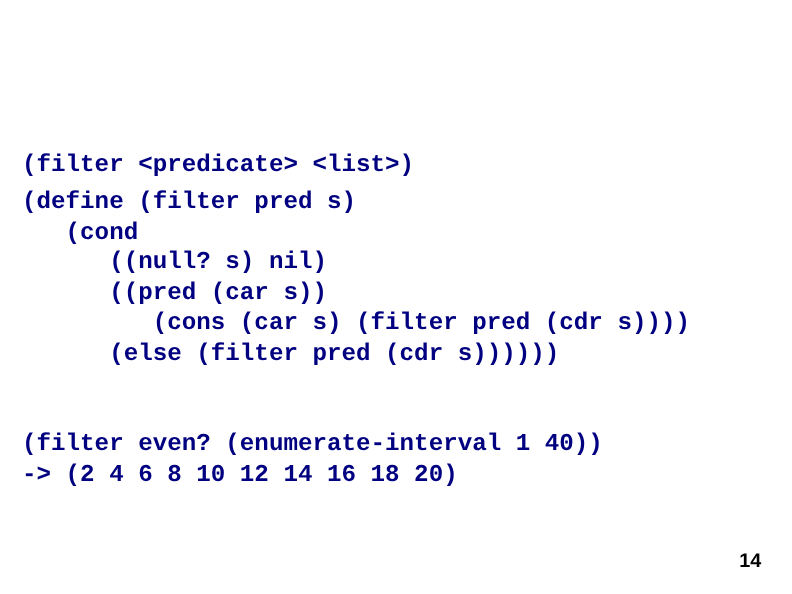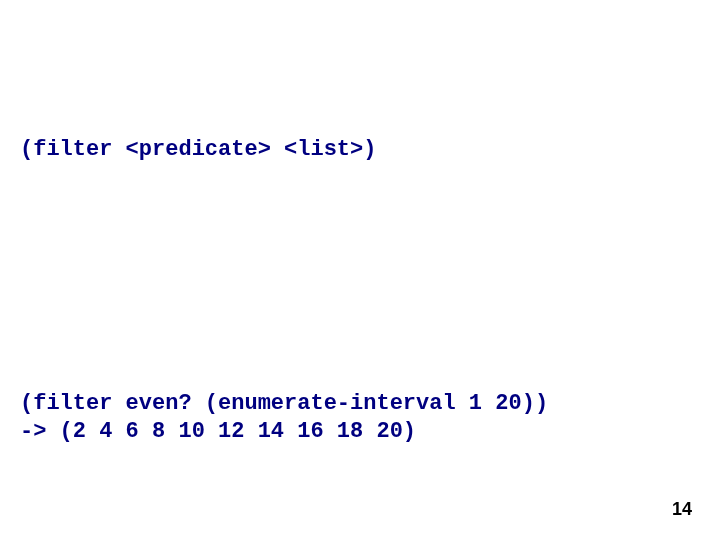--- a/index.html
+++ b/index.html
@@ -54,20 +54,26 @@
   }
 </style>
 </head>
 <body>
 
 <div class="slide">
 
 
   <div class="code block1">(filter &lt;predicate&gt; &lt;list&gt;)</div>
 
+  <div class="code block2">(define (filter pred s)
+   (cond
+      ((null? s) nil)
+      ((pred (car s))
+         (cons (car s) (filter pred (cdr s))))
+      (else (filter pred (cdr s))))))</div>
 
-  <div class="code block3">(filter even? (enumerate-interval 1 20))</div>
+  <div class="code block3">(filter even? (enumerate-interval 1 40))</div>
 
   <div class="code line4">-&gt; (2 4 6 8 10 12 14 16 18 20)</div>
 
   <div class="pagenum">14</div>
 
 </div>
 
 </body></html>

